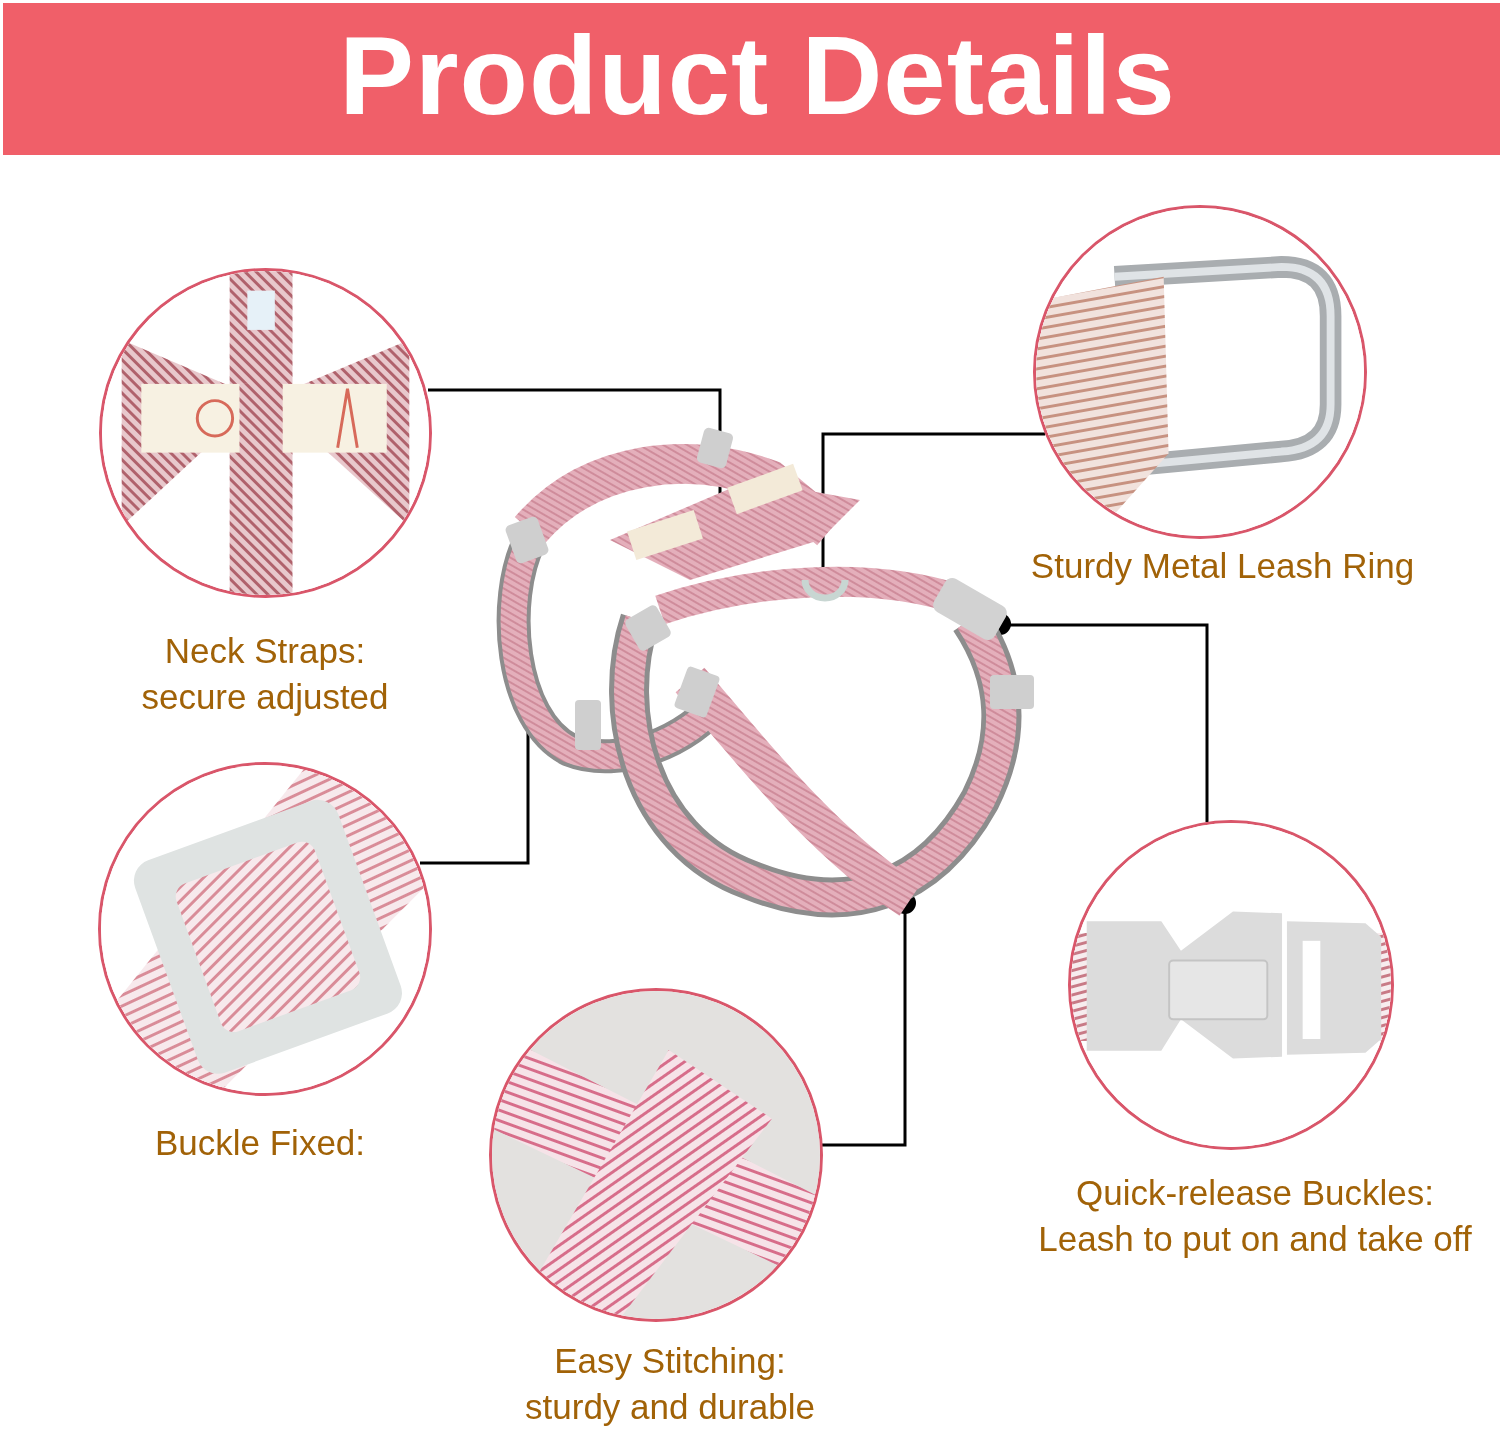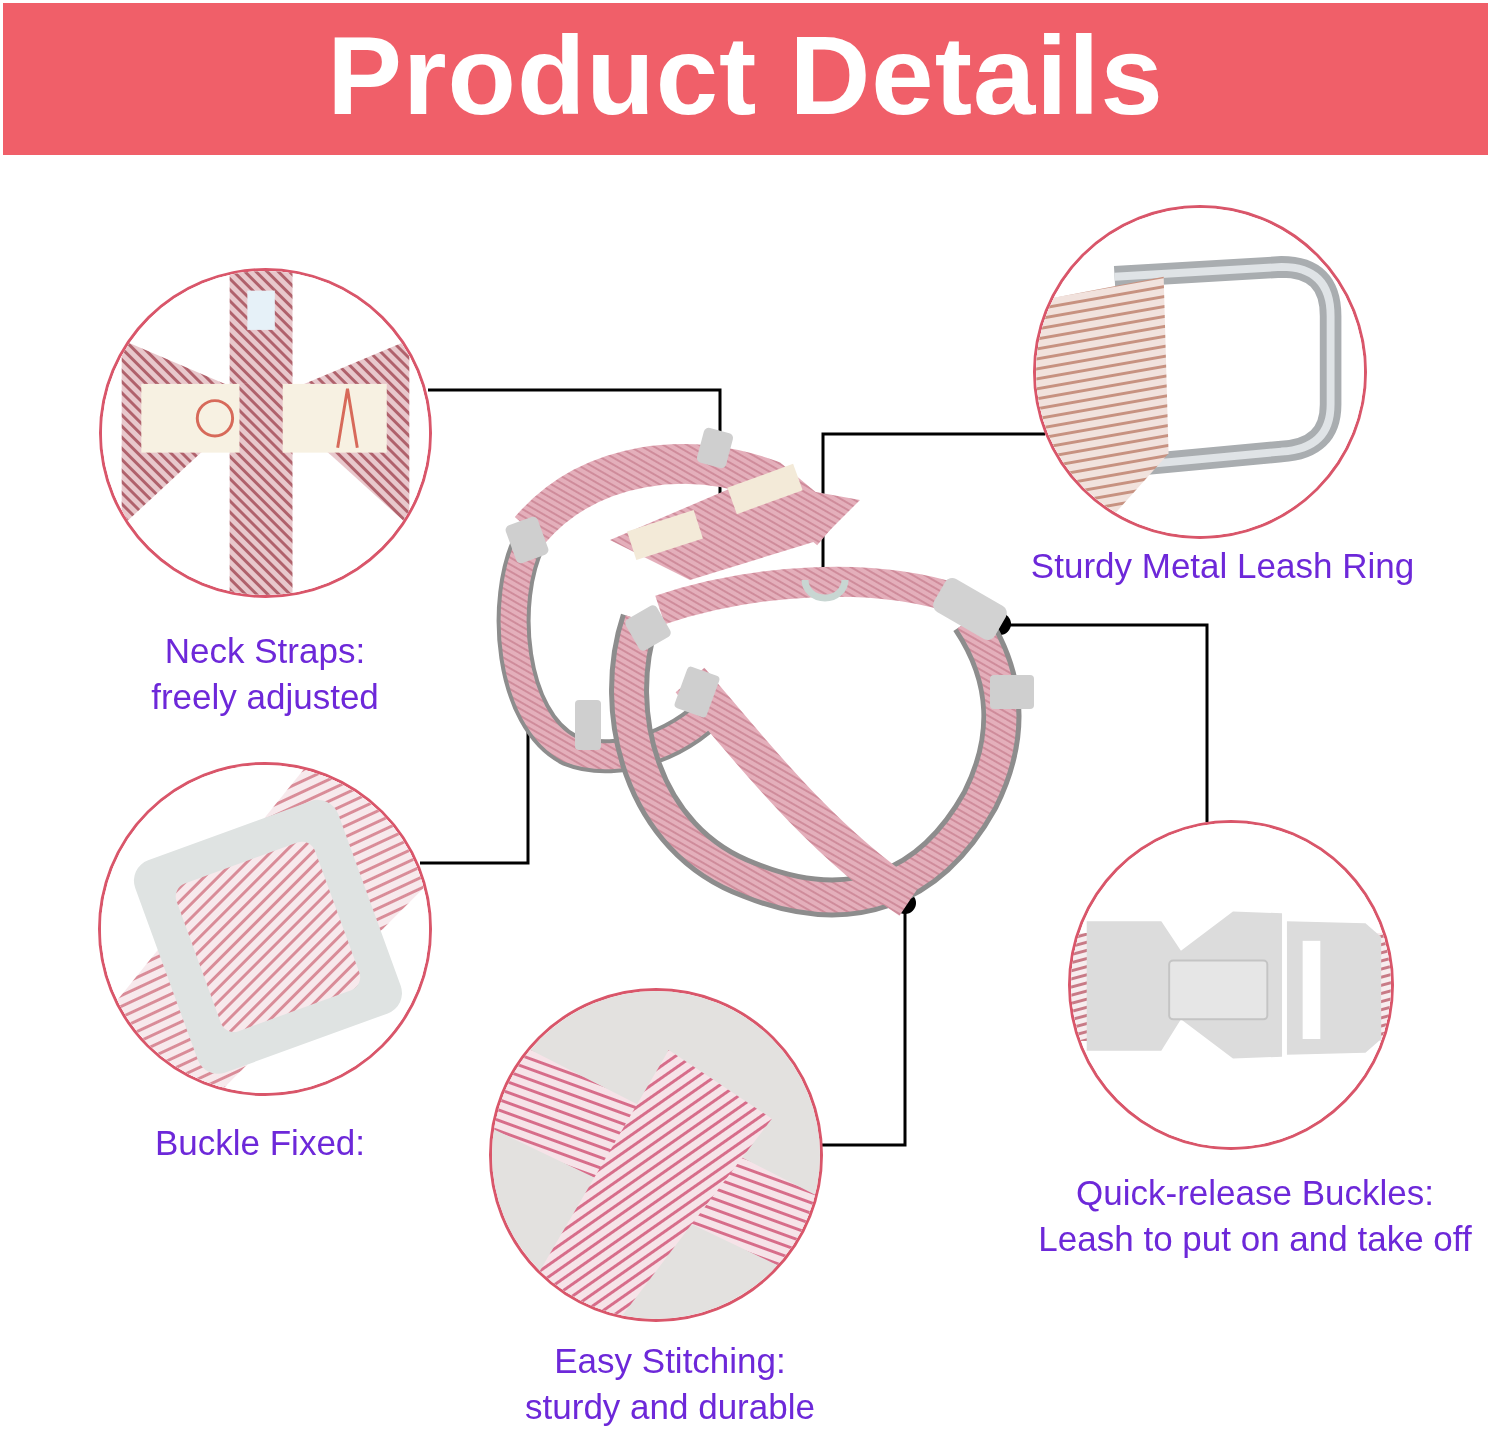--- a/index.html
+++ b/index.html
@@ -1,29 +1,29 @@
 <!DOCTYPE html>
 <html><head>
 <meta charset="utf-8">
 <style>
   html, body { margin:0; padding:0; background:#ffffff; }
   body { width:1500px; height:1430px; position:relative; overflow:hidden;
          font-family:"Liberation Sans", "DejaVu Sans", sans-serif; color:#111; }
 
   .banner { position:absolute; left:3px; top:3px; width:1485px; height:152px;
-            background:#f05f69; display:flex; align-items:center; justify-content:center; }
+            background:#f05f69; display:flex; align-items:center; justify-content:center;padding-left:12px; }
   .banner-title { color:#fff; font-weight:700; font-size:112px; letter-spacing:1px;
                   line-height:1; margin-top:-6px; }
 
   .circle { position:absolute; border-radius:50%; border:3px solid #d9566a;
             box-sizing:border-box; overflow:hidden; background:#fff; }
   .circle svg { width:100%; height:100%; display:block; }
 
   .caption { position:absolute; text-align:center; font-size:35px; line-height:46px;
-             color:#6d28d9; white-space:nowrap; }
+             color:#a16207; white-space:nowrap; }
   .caption span { display:block; }
 
   .lines { position:absolute; left:0; top:0; width:1500px; height:1430px; pointer-events:none; }
   .harness { position:absolute; left:490px; top:420px; width:580px; height:540px; }
 </style>
 </head>
 <body>
 
 <div class="banner">
   <div class="banner-title">Product Details</div>
@@ -102,21 +102,21 @@
     <path d="M313,70 L170,130 L313,260 Z" fill="url(#pl1)"></path>
     <rect x="40" y="115" width="110" height="70" fill="#f7f1e2"></rect>
     <rect x="180" y="115" width="110" height="70" fill="#f7f1e2"></rect>
     <circle cx="115" cy="150" r="18" fill="none" stroke="#d76a5a" stroke-width="3"></circle>
     <path d="M250,120 L240,180 M250,120 L260,180" stroke="#d76a5a" stroke-width="3"></path>
     <rect x="140" y="115" width="44" height="75" fill="url(#pl1)"></rect>
   </svg>
 </div>
 <div class="caption" style="left:100px; top:612px; width:330px;margin-top:16px;">
   <span>Neck Straps:</span>
-  <span>freely adjusted</span>
+  <span>secure adjusted</span>
 </div>
 
 <div class="circle" style="left:98px; top:762px; width:334px; height:334px;">
   <svg viewBox="0 0 334 334">
     <defs>
       <pattern id="pl2" width="10" height="10" patternUnits="userSpaceOnUse" patternTransform="rotate(-25)">
         <rect width="10" height="10" fill="#f7e9ec"></rect>
         <rect width="10" height="3" fill="#d98c98"></rect>
       </pattern>
     </defs>

